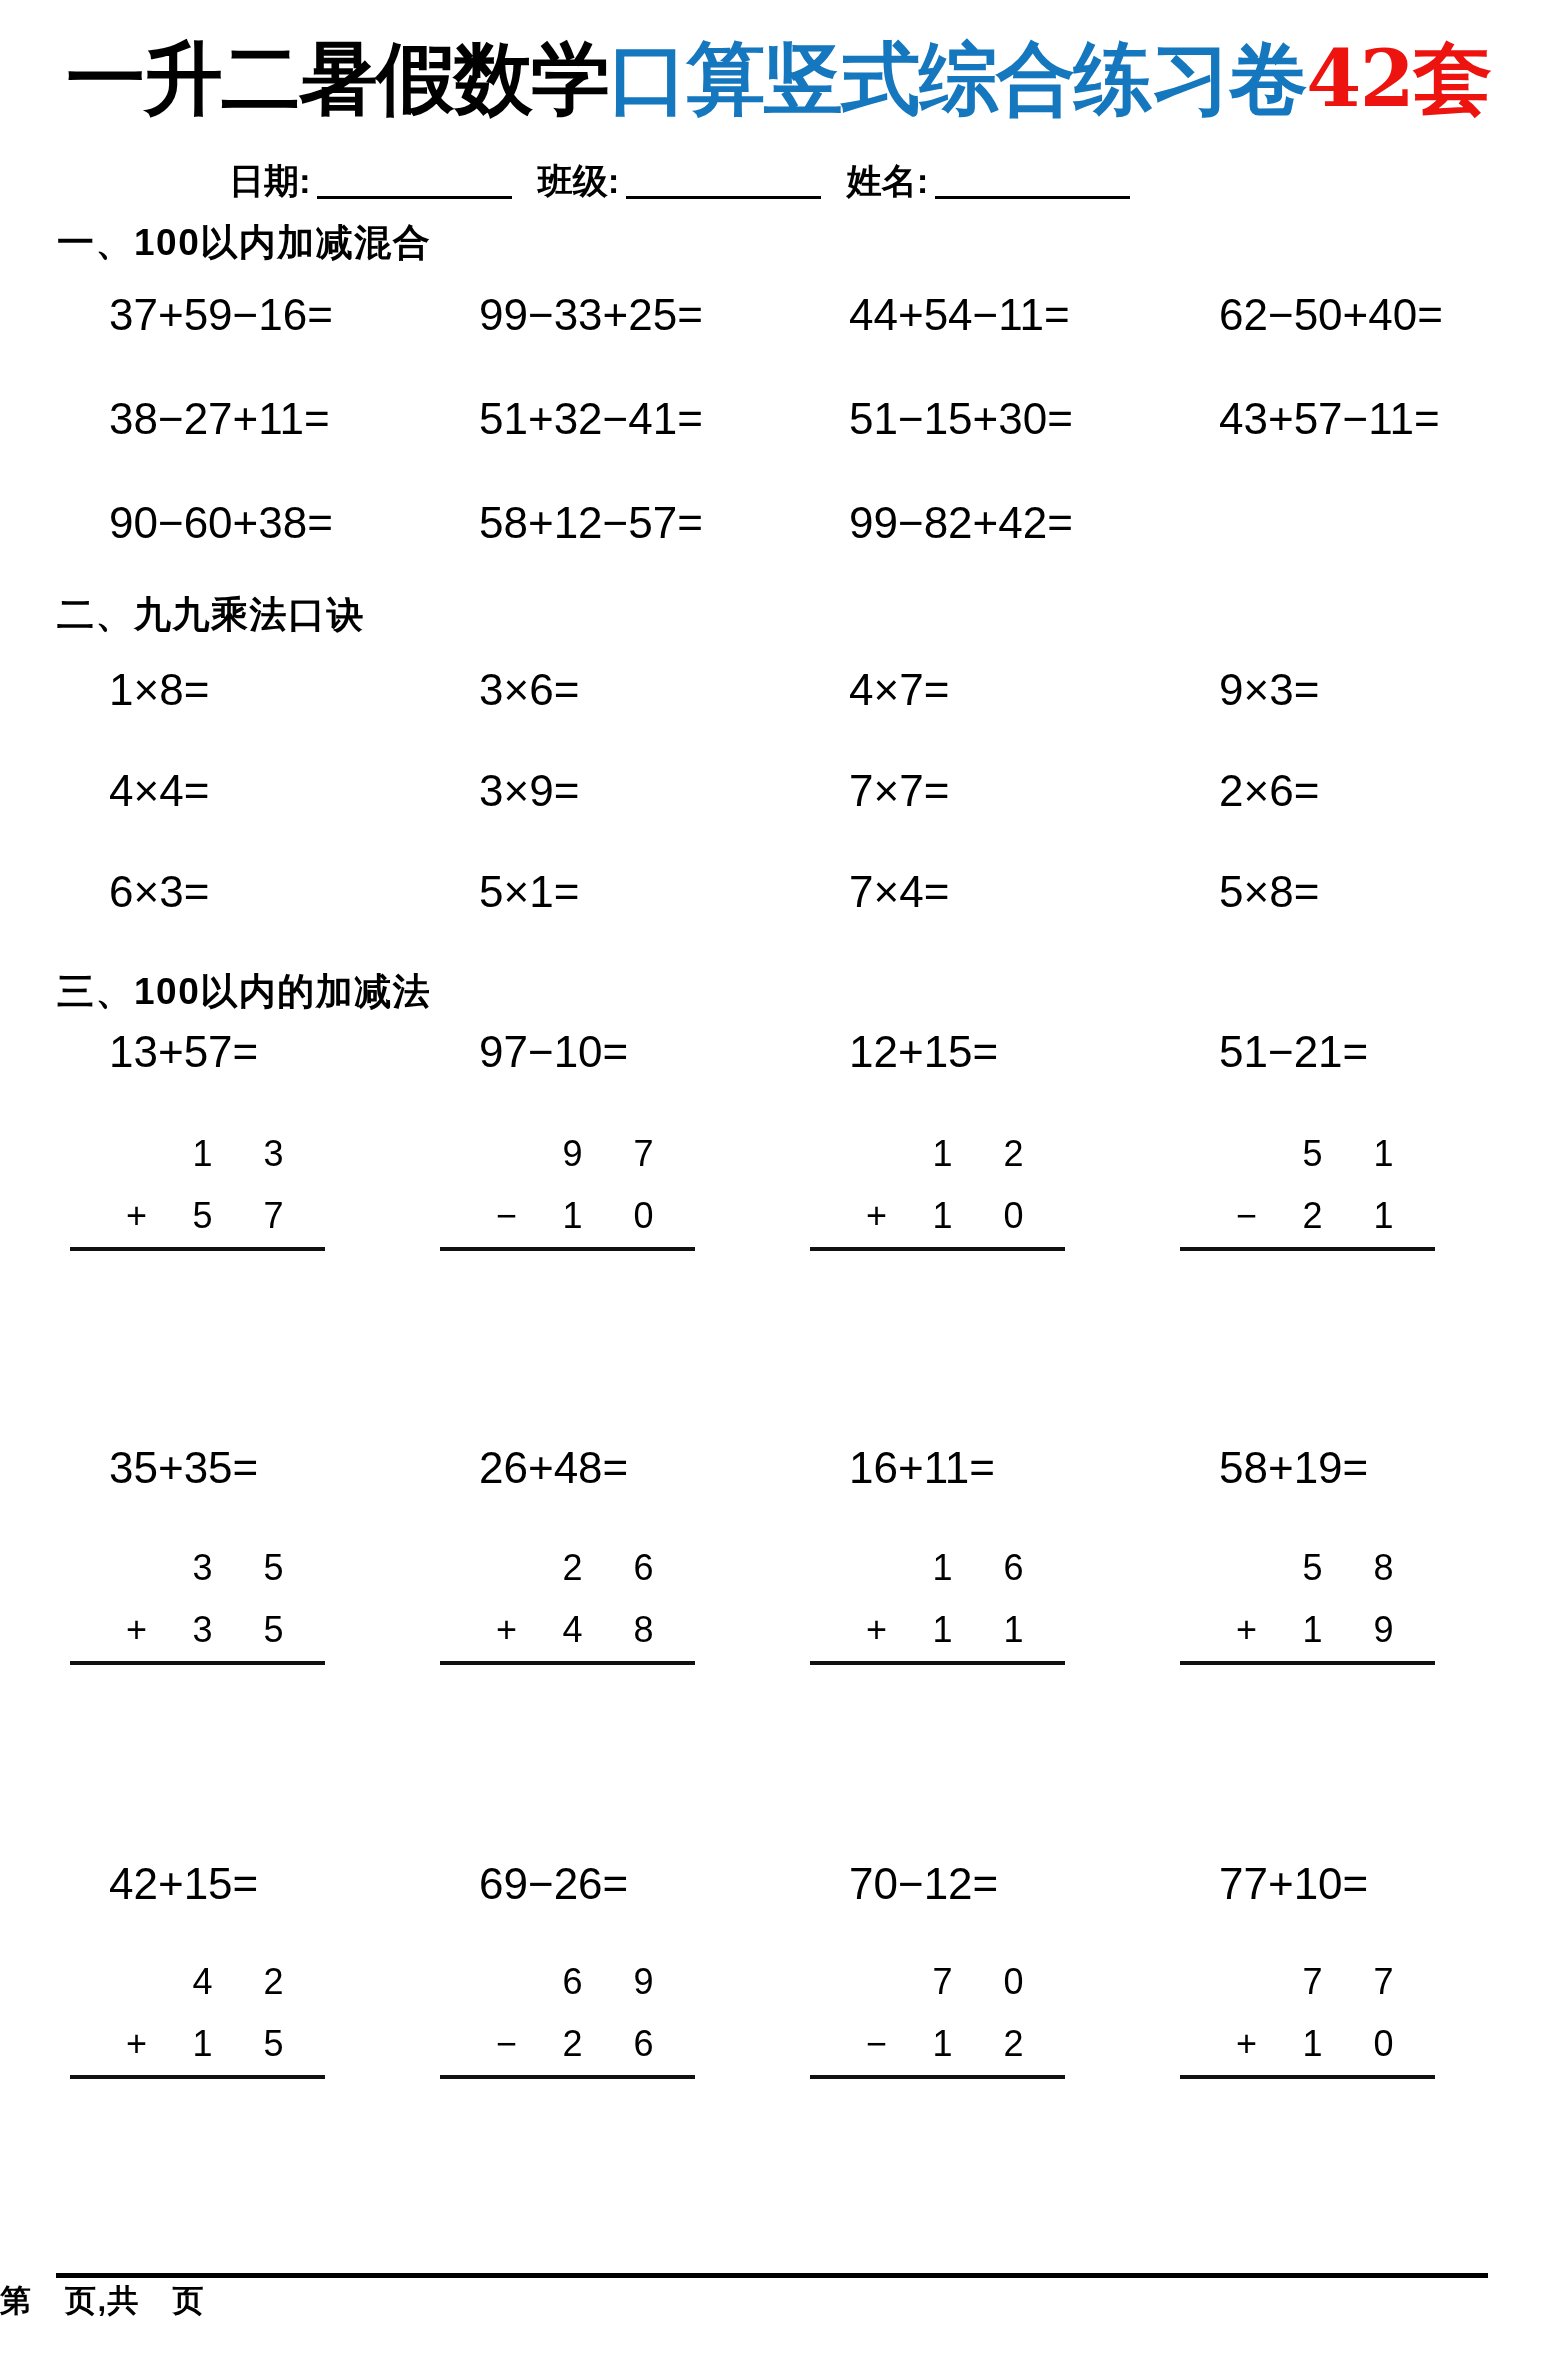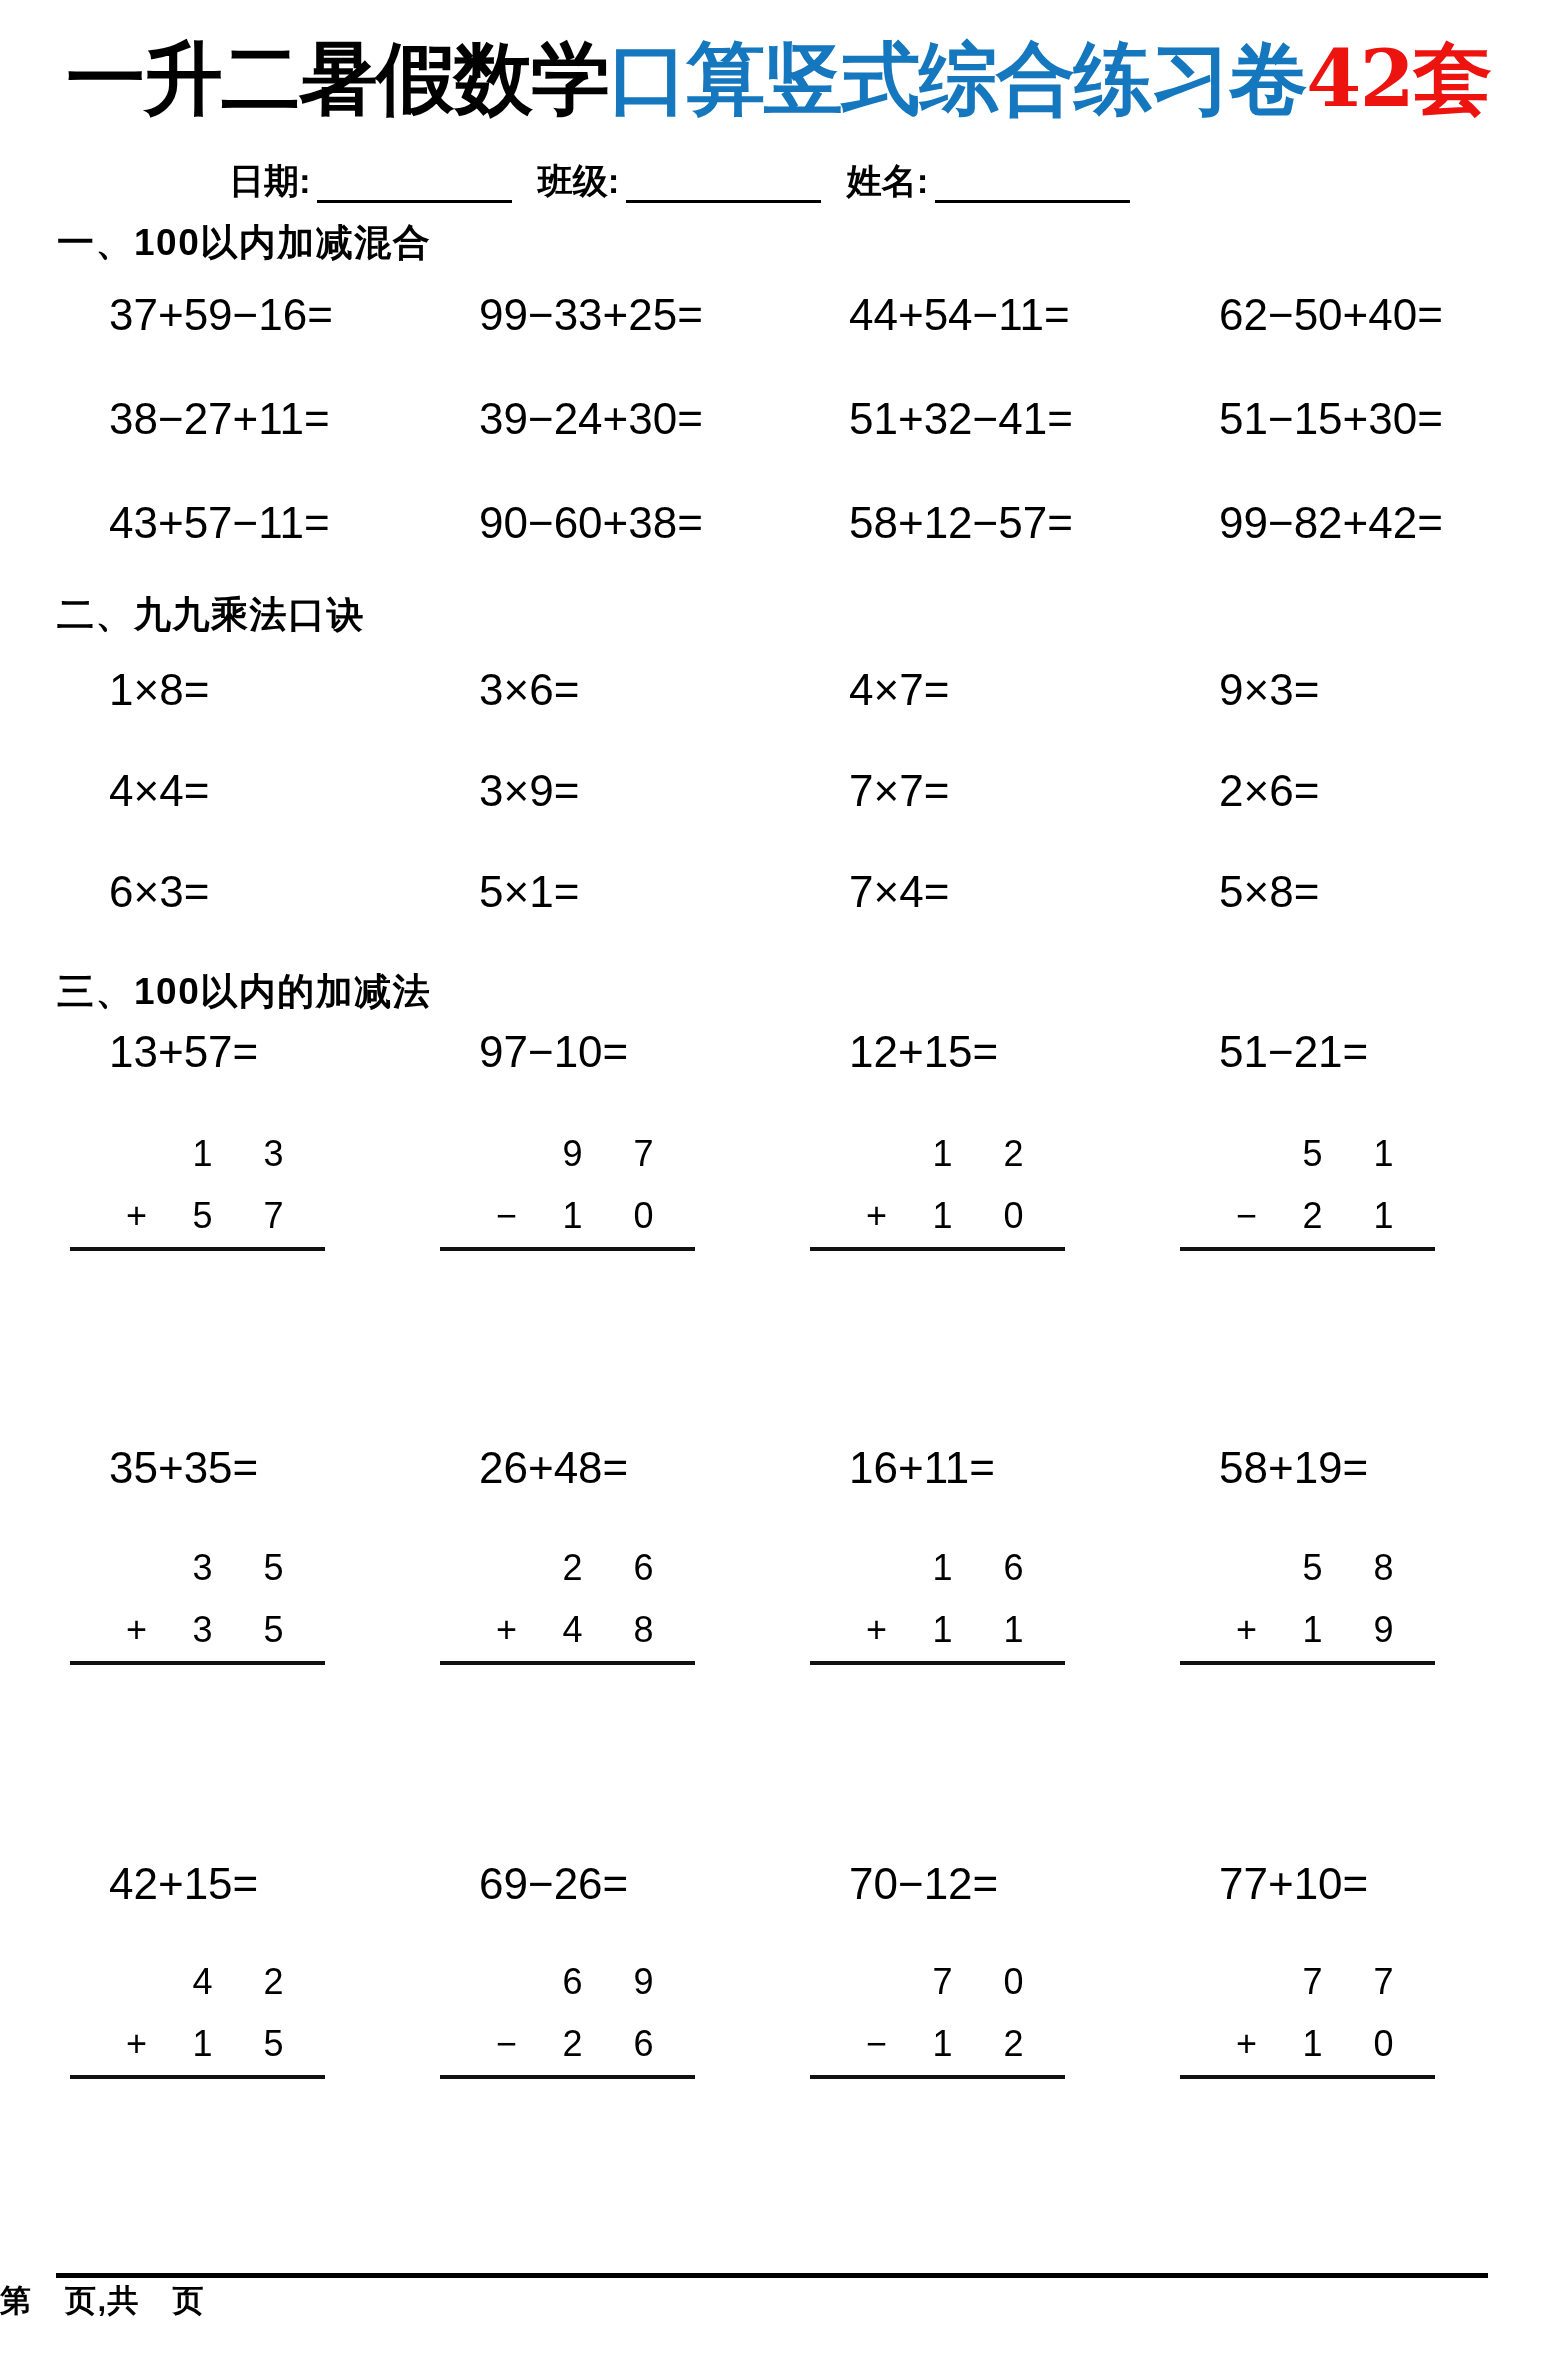--- a/index.html
+++ b/index.html
@@ -30,21 +30,21 @@
   .t-red  { color: var(--title-red, #ed1410); }
   .header-line {
     position: absolute;
     top: 159px; left: 229px;
     display: flex;
     gap: 26px;
     font-size: 35px;
     font-weight: 700;
     white-space: nowrap;
   }
-  .field { display: flex; align-items: flex-end; }
+  .field { display: flex; align-items: center; }
   .flabel { line-height: 1.25; }
   .blank {
     display: inline-block;
     width: 195px;
     height: 37px;
     margin-left: 6.2px;
     border-bottom: 3.9px solid #000;
   }
   .heading {
     position: absolute;
@@ -118,21 +118,20 @@
     </div>
   </div>
 
   <h2 class="heading" style="top:223px">一、100以内加减混合</h2>
   <div class="grid" id="grid-s1" style="top:297px; grid-auto-rows:104px;">
       <div class="eq">37+59−16=</div>
       <div class="eq">99−33+25=</div>
       <div class="eq">44+54−11=</div>
       <div class="eq">62−50+40=</div>
       <div class="eq">38−27+11=</div>
-      <div class="eq">39−24+30=</div>
       <div class="eq">51+32−41=</div>
       <div class="eq">51−15+30=</div>
       <div class="eq">43+57−11=</div>
       <div class="eq">90−60+38=</div>
       <div class="eq">58+12−57=</div>
       <div class="eq">99−82+42=</div>
     </div>
 
   <h2 class="heading" style="top:595px">二、九九乘法口诀</h2>
   <div class="grid" id="grid-s2" style="top:672px; grid-auto-rows:101px;">

